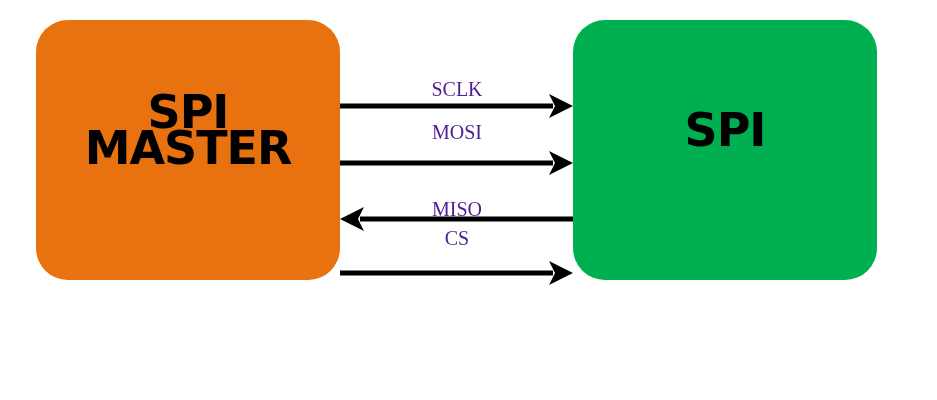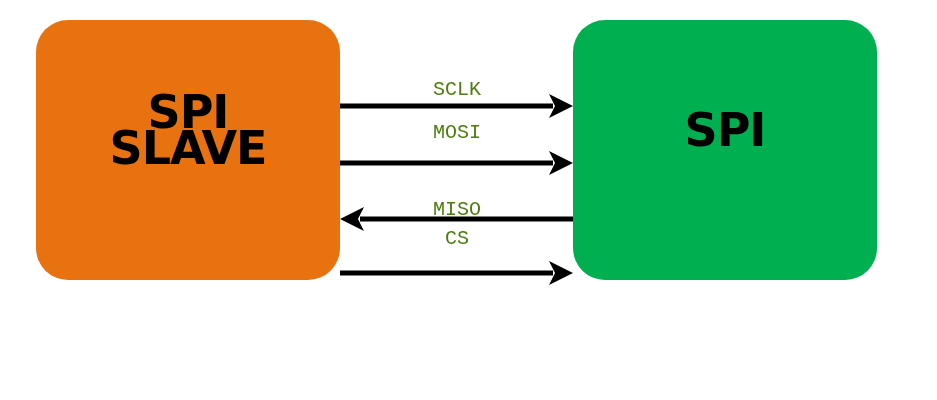--- a/index.html
+++ b/index.html
@@ -2,28 +2,28 @@
 <html><head>
 <meta charset="utf-8">
 <style>
   html, body { margin: 0; padding: 0; background: #ffffff; }
   body { width: 937px; height: 400px; position: relative; overflow: hidden; font-family: "Liberation Sans", "DejaVu Sans", sans-serif; }
   .box { position: absolute; top: 20px; width: 304px; height: 260px; border-radius: 32px; display: flex; flex-direction: column; align-items: center; justify-content: center; }
   .box .title { font-family: "DejaVu Sans", sans-serif; font-weight: bold; font-size: 46px; line-height: 76px; color: #000; letter-spacing: -1px; margin-top: -40px; }
   #master { left: 36px; background: #e8720f; }
   #slave { left: 573px; background: #00b050; }
   svg.arrows { position: absolute; left: 0; top: 0; }
-  .sig-label { position: absolute; font-family: Liberation Mono, monospace; font-size: 20px; color: #4d7c0f; text-align: center; width: 120px; left: 397px; }
+  .sig-label { position: absolute; font-family: Liberation Serif, serif; font-size: 20px; color: #4c1d95; text-align: center; width: 120px; left: 397px; }
 </style>
 </head>
 <body>
 
 <div class="box" id="master">
   <div class="title">SPI</div>
-  <div class="title">SLAVE</div>
+  <div class="title">MASTER</div>
 </div>
 
 <div class="box" id="slave">
   <div class="title">SPI</div>
 </div>
 
 <svg class="arrows" width="937" height="400">
   <g id="arrow-group">
       <line x1="340" x2="553" y1="106" y2="106" stroke="#000" stroke-width="5"></line>
       <polygon points="573,106 549,94 555,106 549,118" fill="#000"></polygon>

